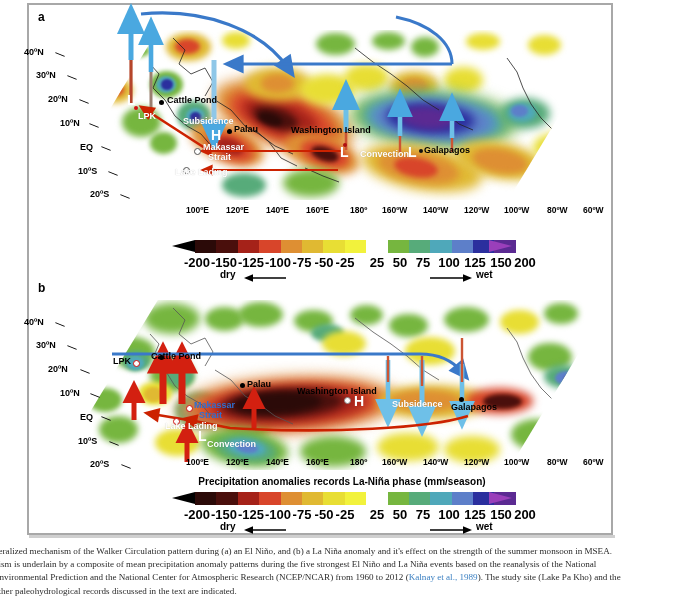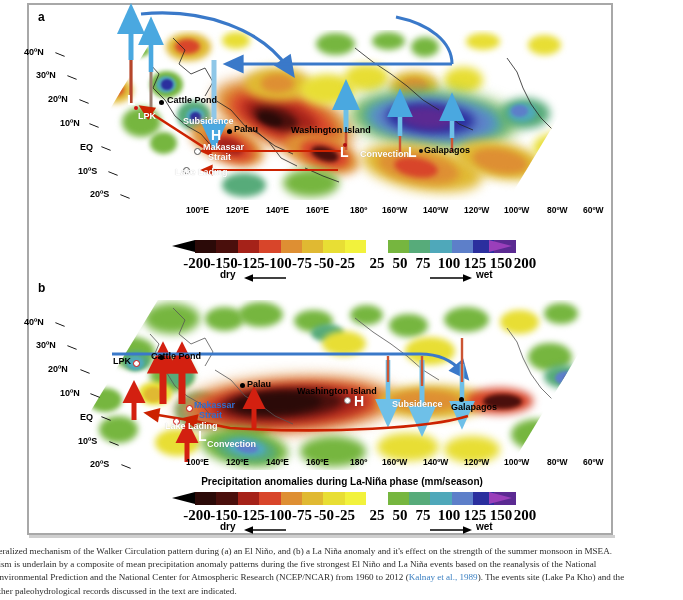--- a/index.html
+++ b/index.html
@@ -52,22 +52,22 @@
   .cb-title{position:absolute;font-size:10px;font-weight:bold;white-space:nowrap;
             left:50%;transform:translateX(-50%);top:0;}
   .cb-bar{position:absolute;top:16px;left:23px;height:13px;display:flex;}
   .cb-bar i{display:block;height:100%;width:21.4px;}
   .cb-cap{position:absolute;top:16px;width:0;height:0;}
   .cb-cap.l{left:0;border-top:6.5px solid transparent;border-bottom:6.5px solid transparent;
             border-right:23px solid #000000;}
   .cb-cap.r{right:0;border-top:6.5px solid transparent;border-bottom:6.5px solid transparent;
             border-left:23px solid #9a3fba;}
   .cb-ticks{position:absolute;top:31px;left:0;width:100%;height:13px;}
-  .cb-ticks span{position:absolute;font-size:15px;font-weight:bold;
-                 transform:translateX(-50%);white-space:nowrap;font-family:Liberation Serif, serif;}
+  .cb-ticks span{position:absolute;font-size:13px;font-weight:bold;
+                 transform:translateX(-50%);white-space:nowrap;}
   .cb-dry{position:absolute;top:45px;font-size:10px;font-weight:bold;}
   .cb-wet{position:absolute;top:45px;font-size:10px;font-weight:bold;}
 
   
   .caption{position:absolute;left:-6px;top:545px;width:660px;
            font-family:"Liberation Serif",serif;font-size:9.1px;line-height:1.45;
            color:#2b2b2b;}
   .caption .ref{color:#3a7fc1;}
 </style>
 </head>
@@ -499,21 +499,21 @@
   <div class="lon" style="left:306px;top:457px;">160ºE</div>
   <div class="lon" style="left:350px;top:457px;">180º</div>
   <div class="lon" style="left:382px;top:457px;">160ºW</div>
   <div class="lon" style="left:423px;top:457px;">140ºW</div>
   <div class="lon" style="left:464px;top:457px;">120ºW</div>
   <div class="lon" style="left:504px;top:457px;">100ºW</div>
   <div class="lon" style="left:547px;top:457px;">80ºW</div>
   <div class="lon" style="left:583px;top:457px;">60ºW</div>
 
   <div class="cb" style="left:172px;top:476px;width:340px;height:58px;">
-    <div class="cb-title">Precipitation anomalies during La-Niña phase (mm/season)</div>
+    <div class="cb-title">Precipitation anomalies records La-Niña phase (mm/season)</div>
     <div class="cb-cap l"></div>
     <div class="cb-bar">
       <i style="background:#2b0a08"></i>
         <i style="background:#4a0f0c"></i>
       <i style="background:#a52219"></i>
         <i style="background:#d8452a"></i>
       <i style="background:#de8f33"></i>
         <i style="background:#e0b932"></i>
       <i style="background:#e8de34"></i>
         <i style="background:#f2f23c"></i>
@@ -550,17 +550,17 @@
     <svg style="position:absolute;left:258px;top:49px;" width="42" height="10">
       <line x1="0" y1="5" x2="34" y2="5" stroke="#000" stroke-width="1.6"></line>
       <path d="M42,5 L33,1.2 L33,8.8 Z" fill="#000"></path>
     </svg>
     <div class="cb-wet" style="left:304px;">wet</div>
   </div>
 
   <div class="caption">
     <div>neralized mechanism of the Walker Circulation pattern during (a) an El Niño, and (b) a La Niña anomaly and it's effect on the strength of the summer monsoon in MSEA.</div>
     <div>nism is underlain by a composite of mean precipitation anomaly patterns during the five strongest El Niño and La Niña events based on the reanalysis of the National</div>
-    <div><span>Environmental Prediction and the National Center for Atmospheric Research (NCEP/NCAR) from 1960 to 2012 (</span><span class="ref">Kalnay et al., 1989</span><span>). The events site (Lake Pa Kho) and the</span></div>
+    <div><span>Environmental Prediction and the National Center for Atmospheric Research (NCEP/NCAR) from 1960 to 2012 (</span><span class="ref">Kalnay et al., 1989</span><span>). The study site (Lake Pa Kho) and the</span></div>
     <div>other paleohydrological records discussed in the text are indicated.</div>
   </div>
 
 </div>
 
 </body></html>

